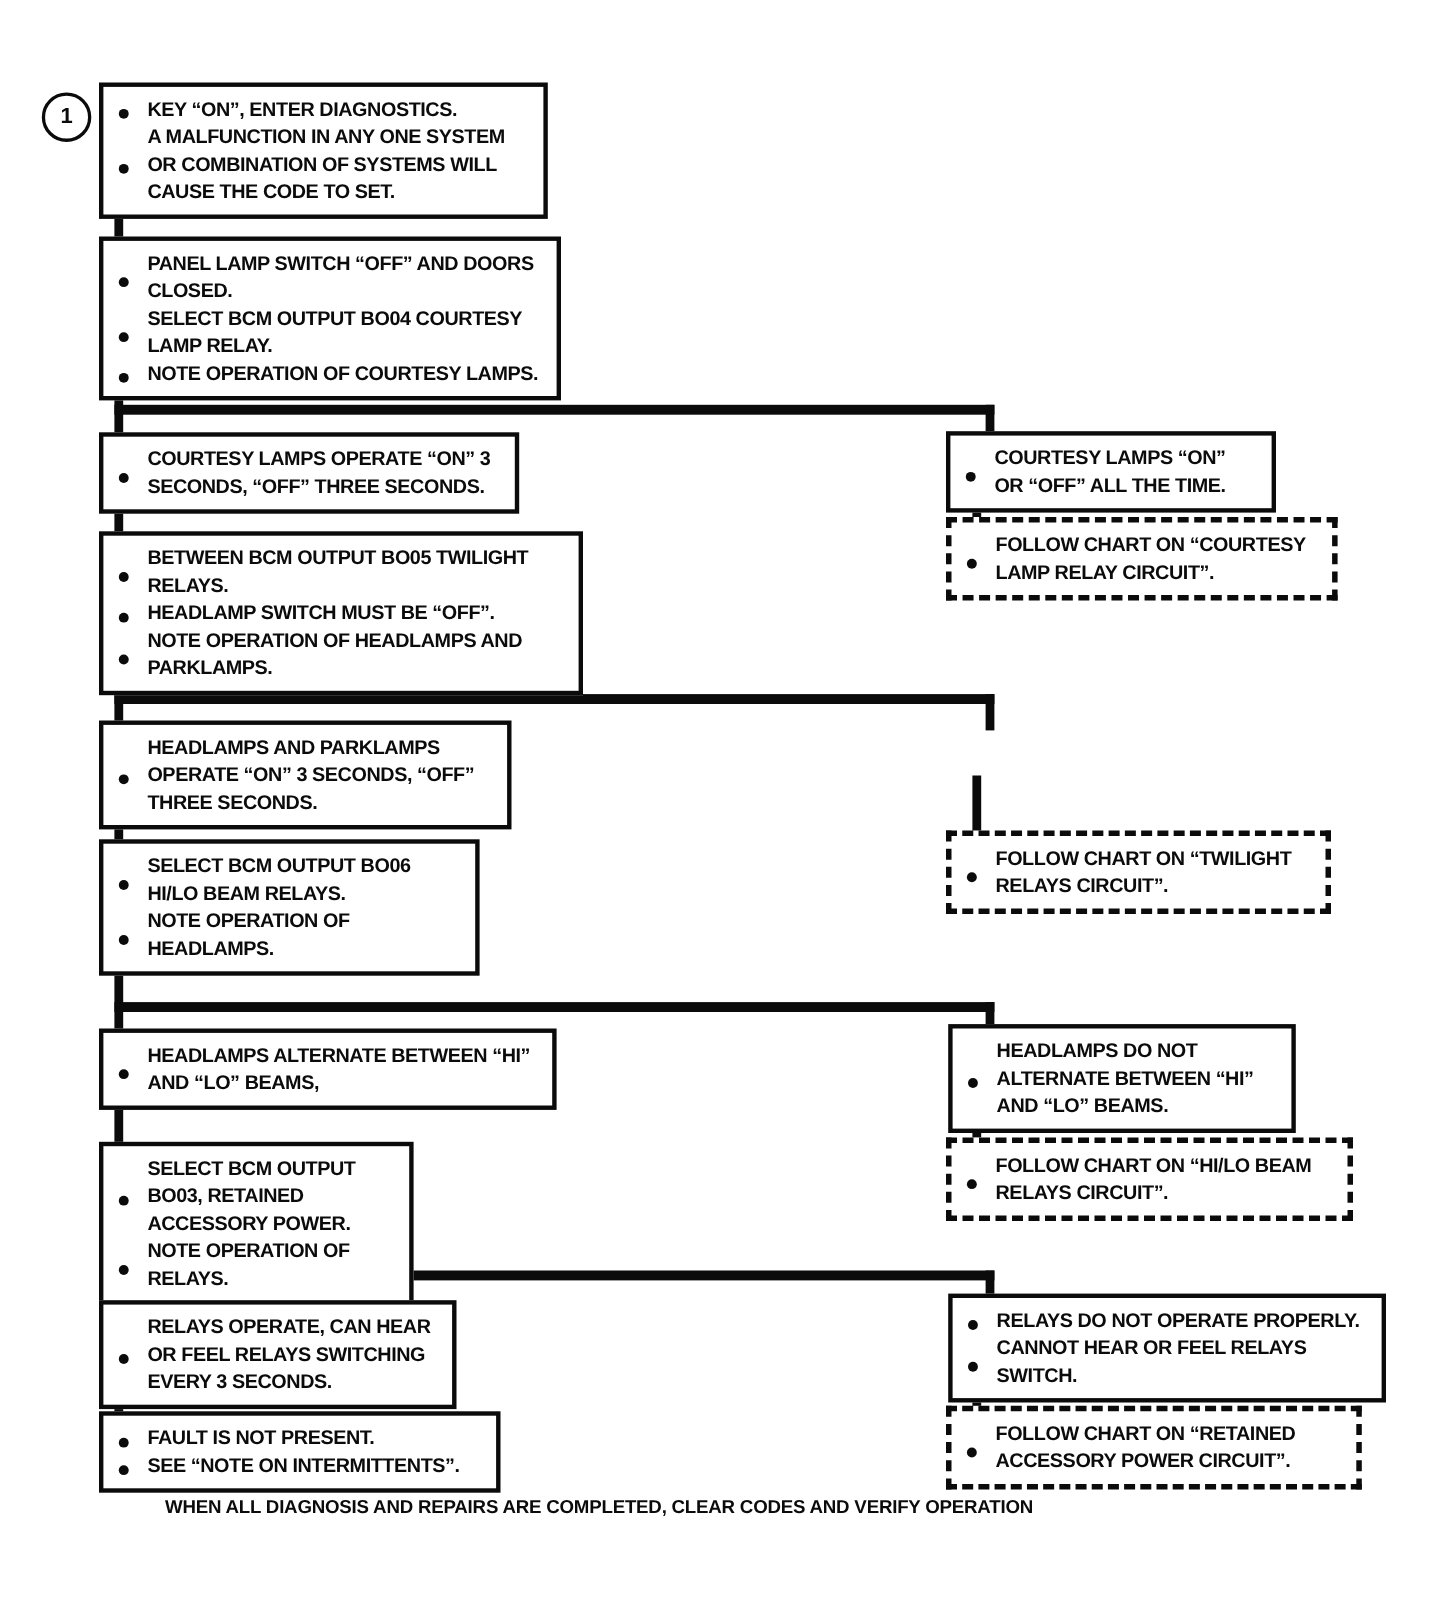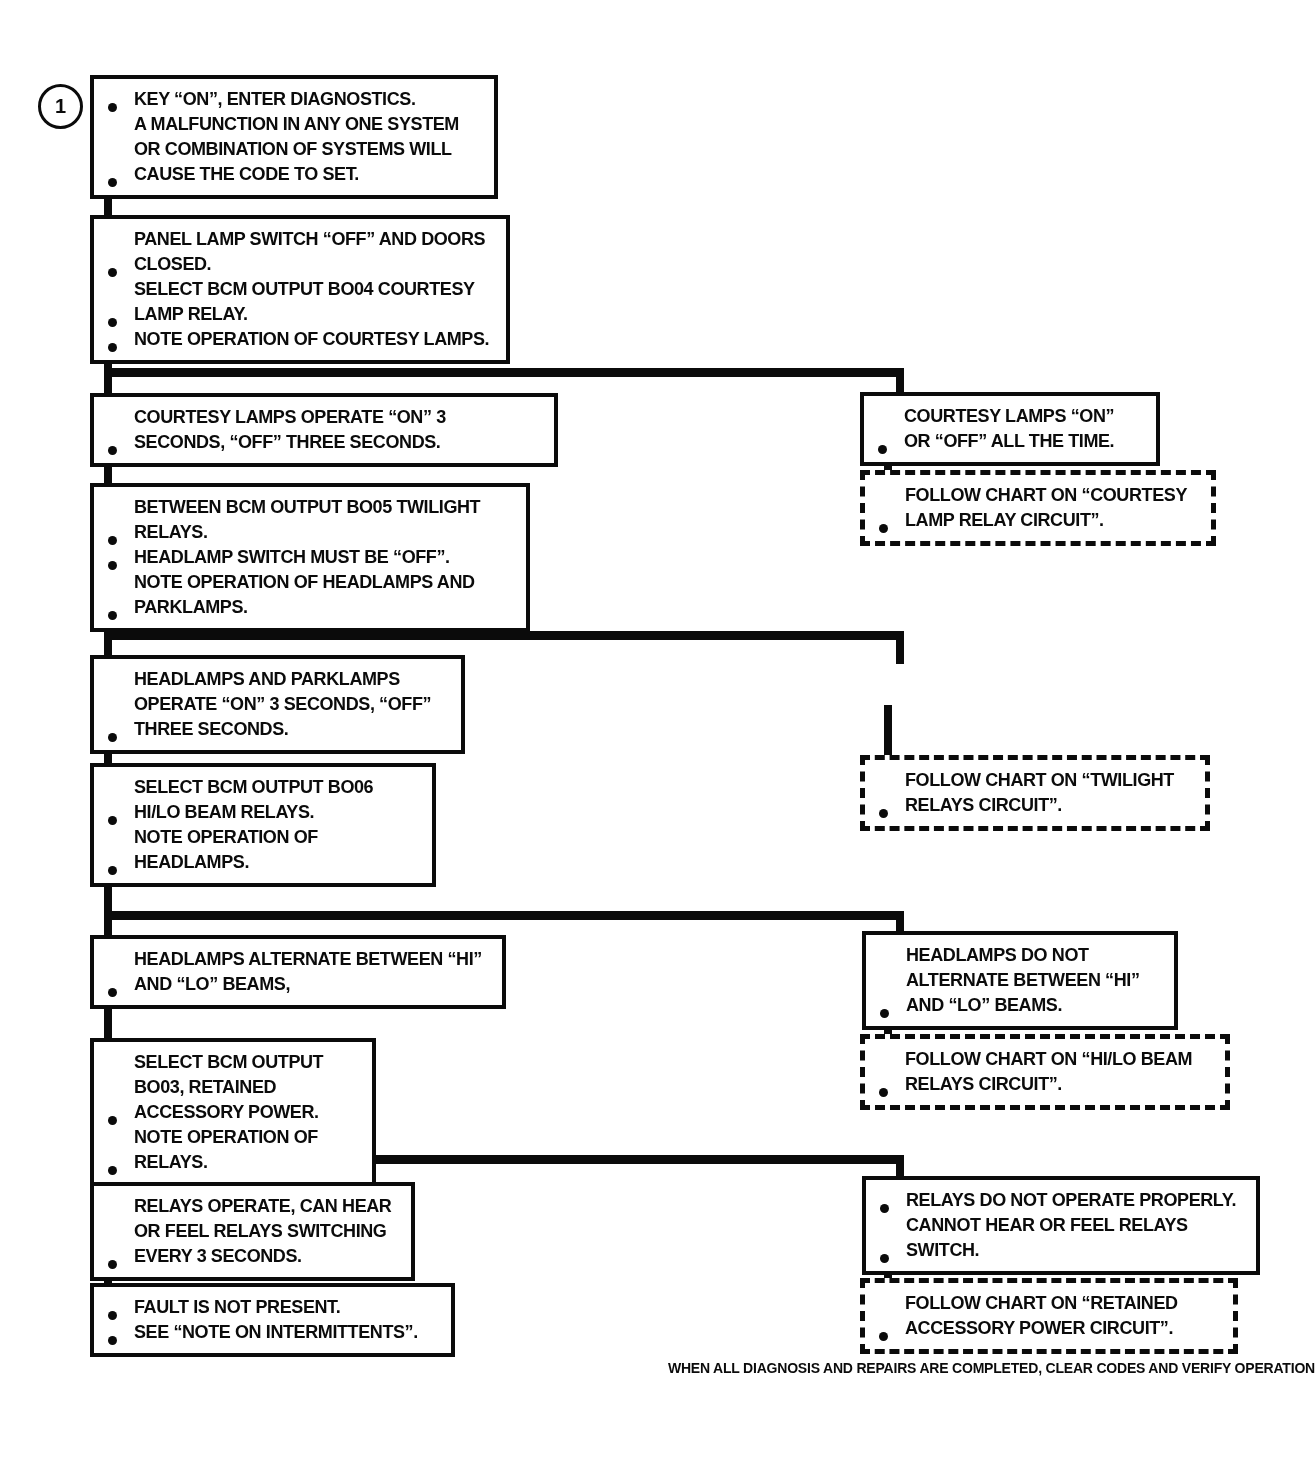--- a/index.html
+++ b/index.html
@@ -17,21 +17,21 @@
     background:#ffffff;
     border:4px solid #0b0b0b;
     padding:8px 14px 8px 0;
     z-index:2;
     font-size:18px;
     line-height:25px;
     font-weight:700;
     letter-spacing:-0.4px;
   }
   .box.dashed{border:5px dashed #0b0b0b;}
-  .li{display:flex;align-items:flex-end;}
+  .li{display:flex;align-items:center;}
   .dot{
     flex:0 0 auto;
     width:9px;height:9px;border-radius:50%;
     background:#0b0b0b;
     margin:8px 0 0 14px;
   }
   .txt{margin-left:17px;}
   .vline{position:absolute;width:8px;background:#0b0b0b;z-index:1;}
   .hline{position:absolute;height:9px;background:#0b0b0b;z-index:1;}
   .circle{
@@ -39,22 +39,22 @@
     left:38px;top:84px;width:45px;height:45px;
     border:3px solid #0b0b0b;border-radius:50%;
     box-sizing:border-box;
     display:flex;align-items:center;justify-content:center;
     font-size:20px;font-weight:700;
     background:#ffffff;z-index:2;
   }
   .footer{
     position:absolute;
     left:150px;top:1360px;width:1165px;
-    text-align:right;
-    font-size:14px;font-weight:700;letter-spacing:-0.2px;
+    text-align:left;
+    font-size:17px;font-weight:700;letter-spacing:-0.2px;
   }
 </style>
 </head>
 <body>
 
 <div id="canvas">
 
   <div class="vline" style="left:104px;top:180px;height:1110px"></div>
   <div class="hline" style="left:104px;top:368px;width:800px"></div>
   <div class="hline" style="left:104px;top:631px;width:800px"></div>
@@ -92,21 +92,21 @@
     <div class="li">
         <span class="dot"></span>
         <span class="txt">SELECT BCM OUTPUT BO04 COURTESY LAMP RELAY.</span>
       </div>
     <div class="li">
         <span class="dot"></span>
         <span class="txt">NOTE OPERATION OF COURTESY LAMPS.</span>
       </div>
   </div>
 
-  <div class="box" style="left:90px;top:393px;width:468px;min-height:60px">
+  <div class="box" style="left:90px;top:393px;width:382px;min-height:60px">
     <div class="li">
         <span class="dot"></span>
         <span class="txt">COURTESY LAMPS OPERATE “ON” 3 SECONDS, “OFF” THREE SECONDS.</span>
       </div>
   </div>
 
   <div class="box" style="left:90px;top:483px;width:440px;min-height:126px">
     <div class="li">
         <span class="dot"></span>
         <span class="txt">BETWEEN BCM OUTPUT BO05 TWILIGHT RELAYS.</span>

